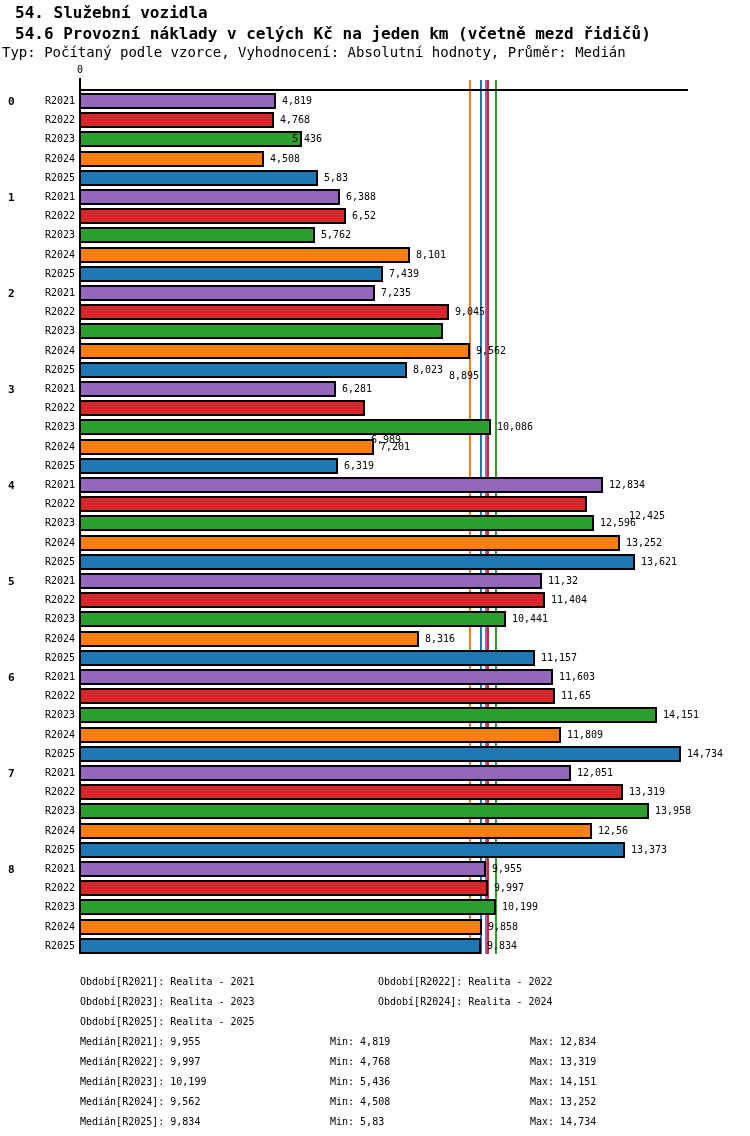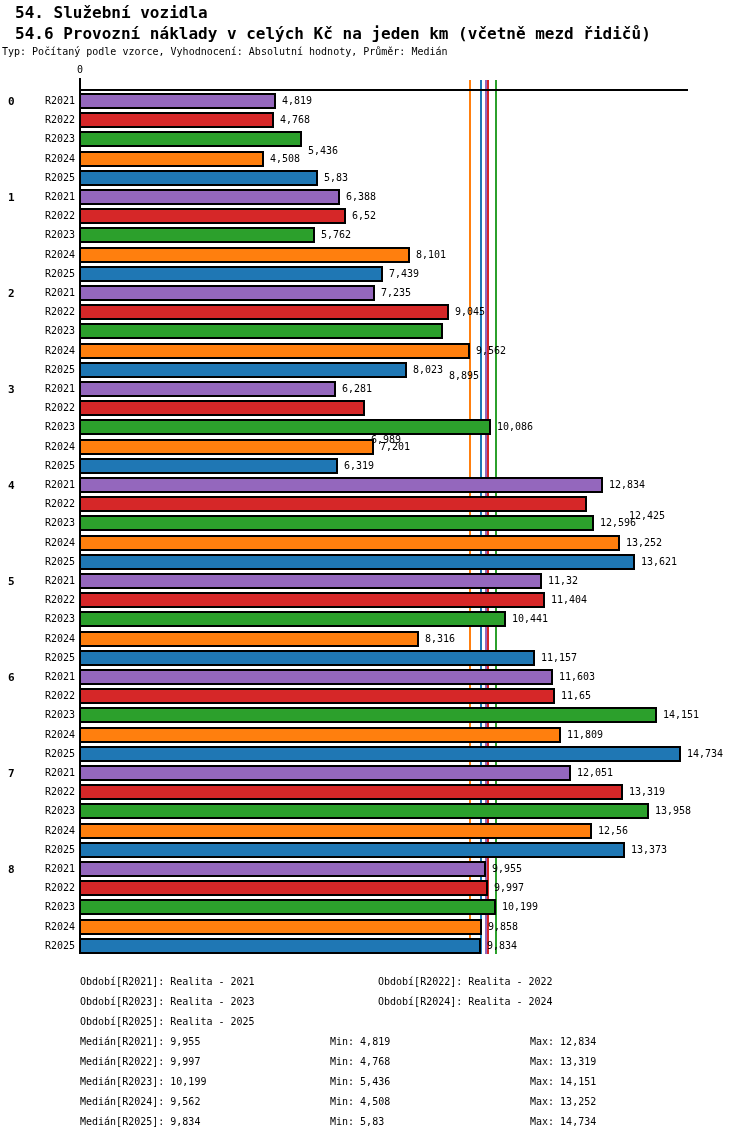--- a/index.html
+++ b/index.html
@@ -4,21 +4,21 @@
 <style>
   html,body{margin:0;padding:0;}
   body{
     width:750px;height:1136px;background:#ffffff;
     font-family:"DejaVu Sans Mono","Liberation Mono",monospace;
     color:#000;position:relative;overflow:hidden;
   }
   .page{position:absolute;left:0;top:0;width:750px;height:1136px;}
   .abs{position:absolute;}
   .title{left:2px;font-weight:bold;font-size:16px;line-height:18px;white-space:pre;margin-left:13px;}
-  .meta{left:2px;font-size:10px;line-height:12px;white-space:pre;}
+  .meta{left:2px;font-size:14px;line-height:12px;white-space:pre;}
   .zero-label{left:70px;top:64px;width:20px;text-align:center;font-size:10px;line-height:12px;}
   .axis-top{left:79px;top:89px;width:609px;height:2px;background:#000;z-index:2;}
   .axis-left{left:79px;top:89px;width:2px;height:865px;background:#000;z-index:2;}
   .axis-tick{left:79px;top:78px;width:2px;height:12px;background:#000;z-index:2;}
   .median-line{width:2px;top:80px;height:874px;z-index:1;}
   .bar{box-sizing:border-box;height:16px;border:2px solid #000;z-index:2;}
   .bar-value{font-size:10px;line-height:16px;white-space:pre;z-index:3;}
   .row-label{width:47px;left:28px;text-align:right;font-size:10px;line-height:16px;z-index:3;}
   .group-label{left:8px;width:16px;font-weight:bold;font-size:11px;line-height:16px;z-index:3;}
   .legend-text{font-size:10px;line-height:13px;white-space:pre;}
@@ -46,21 +46,21 @@
     <div id="groups">
         <div class="abs group-label" style="top: 94px;">0</div>
         <div class="abs row-label" style="top: 93px;">R2021</div>
         <div class="abs bar" style="left: 79px; top: 93px; width: 197px; background: rgb(148, 103, 189);"></div>
         <div class="abs bar-value" style="left: 282px; top: 93px;">4,819</div>
         <div class="abs row-label" style="top: 112px;">R2022</div>
         <div class="abs bar" style="left: 79px; top: 112px; width: 195px; background: rgb(214, 39, 40);"></div>
         <div class="abs bar-value" style="left: 280px; top: 112px;">4,768</div>
         <div class="abs row-label" style="top: 131px;">R2023</div>
         <div class="abs bar" style="left: 79px; top: 131px; width: 223px; background: rgb(44, 160, 44);"></div>
-        <div class="abs bar-value" style="left: 308px; top: 131px; margin-top: 12px;">5,436</div>
+        <div class="abs bar-value" style="left: 292px; top: 131px;">5,436</div>
         <div class="abs row-label" style="top: 151px;">R2024</div>
         <div class="abs bar" style="left: 79px; top: 151px; width: 185px; background: rgb(255, 127, 14);"></div>
         <div class="abs bar-value" style="left: 270px; top: 151px;">4,508</div>
         <div class="abs row-label" style="top: 170px;">R2025</div>
         <div class="abs bar" style="left: 79px; top: 170px; width: 239px; background: rgb(31, 119, 180);"></div>
         <div class="abs bar-value" style="left: 324px; top: 170px;">5,83</div>
         <div class="abs group-label" style="top: 190px;">1</div>
         <div class="abs row-label" style="top: 189px;">R2021</div>
         <div class="abs bar" style="left: 79px; top: 189px; width: 261px; background: rgb(148, 103, 189);"></div>
         <div class="abs bar-value" style="left: 346px; top: 189px;">6,388</div>

